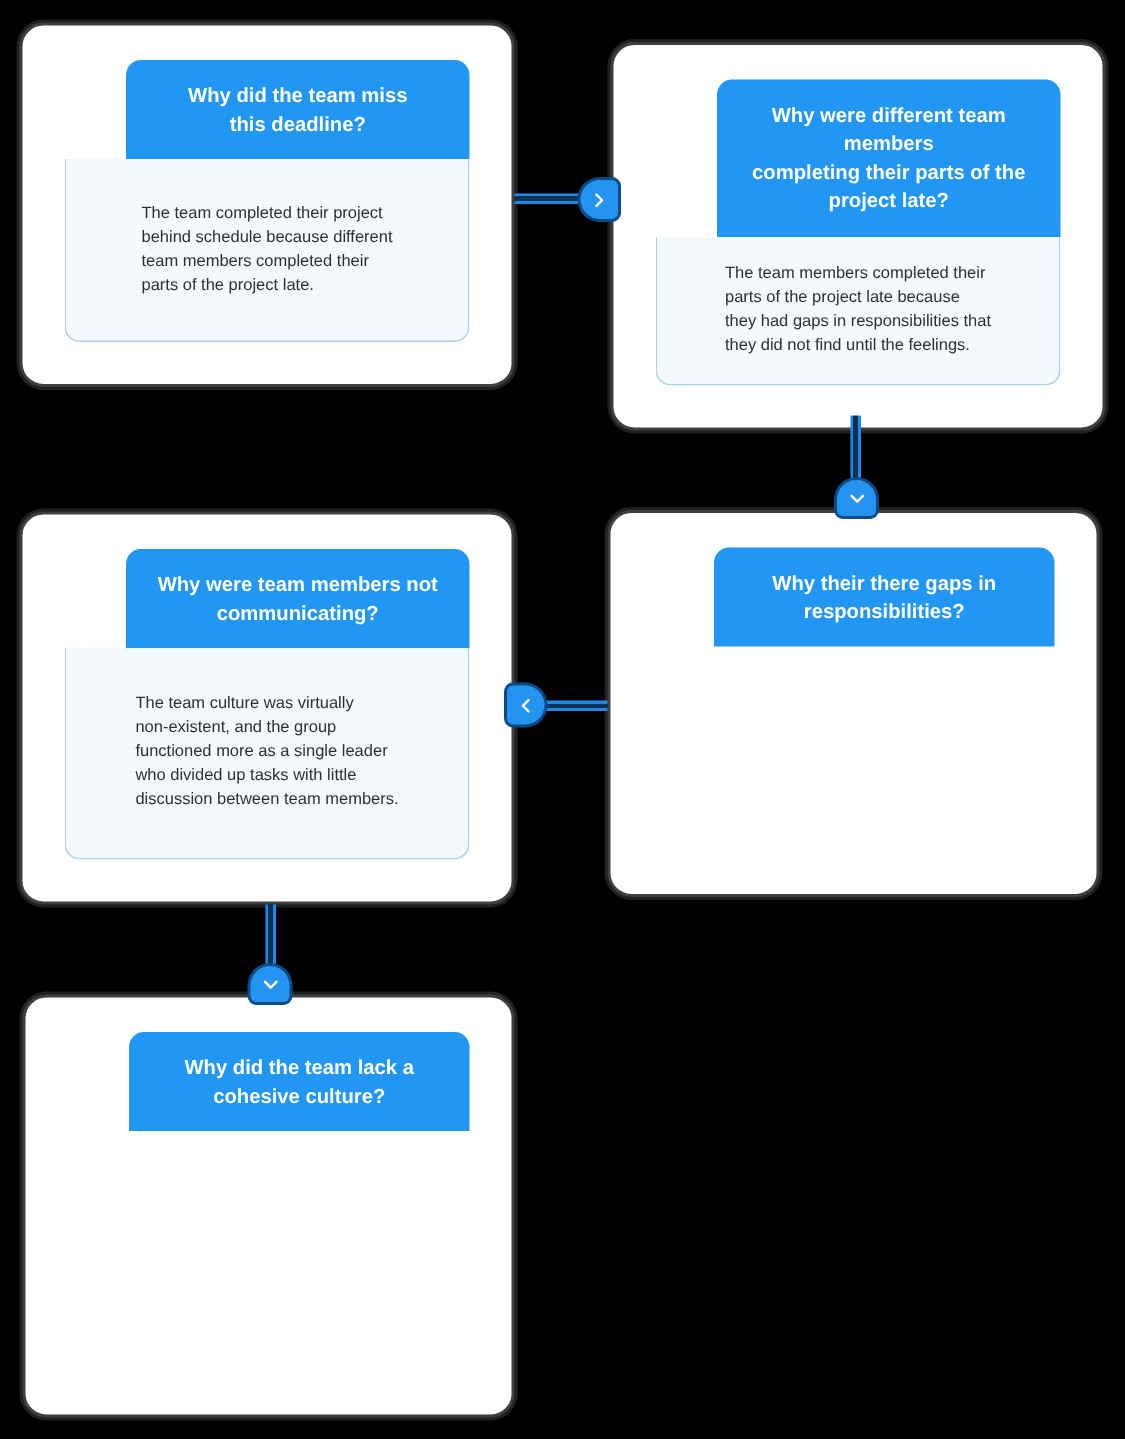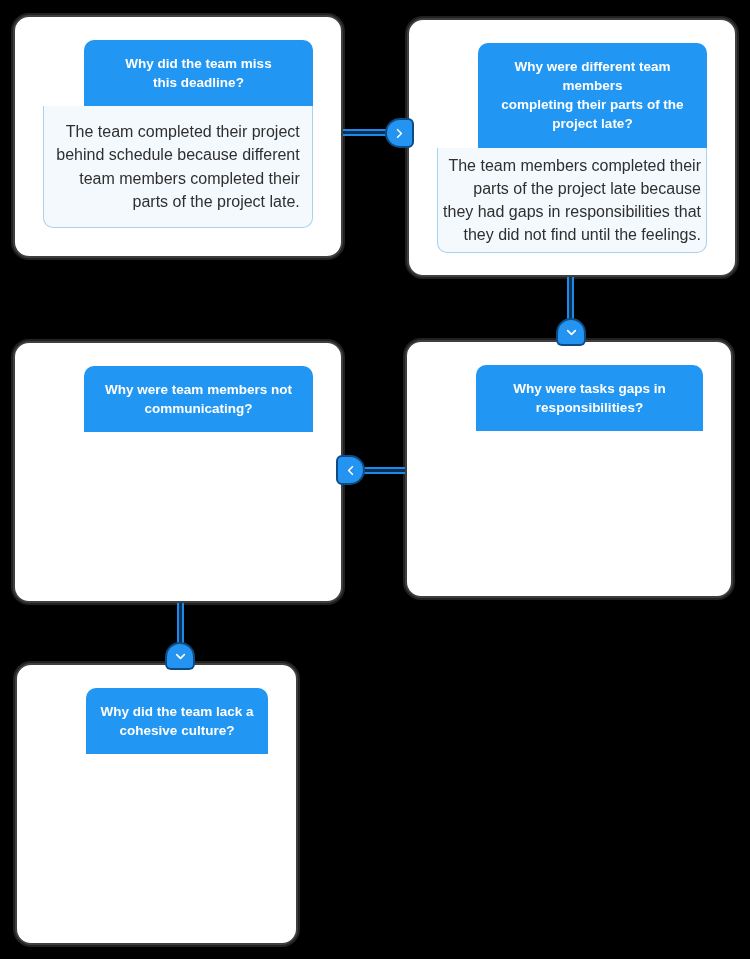--- a/index.html
+++ b/index.html
@@ -30,28 +30,28 @@
     display:flex;align-items:center;justify-content:center;flex:0 0 auto;margin-left:41px;
   }
   .bod{
     flex:1 1 auto;background:var(--body-bg);
     border:1px solid var(--body-border);border-top:none;
     border-radius:0 0 10px 10px;
     display:flex;align-items:center;justify-content:center;
     padding:6px 4px;box-sizing:border-box;
   }
   .bod p{
-    margin:0;color:var(--body-text);font-size:16px;line-height:1.45;
-    text-align:right;white-space:pre-line;
+    margin:0;color:var(--body-text);font-size:11px;line-height:1.45;
+    text-align:left;white-space:pre-line;
   }
   .c1{left:13px;top:15px;width:330px;height:243px;}
-  .c2{left:407px;top:18px;width:330px;height:259px;}
+  .c2{left:407px;top:28px;width:330px;height:259px;}
   .c3{left:13px;top:341px;width:330px;height:262px;}
   .c4{left:405px;top:340px;width:328px;height:258px;}
-  .c5{left:15px;top:663px;width:283px;height:282px;}
+  .c5{left:15px;top:663px;width:328px;height:282px;}
   .line{position:absolute;z-index:2;}
   .hline{height:7px;background:linear-gradient(180deg,
     var(--line-blue) 0 2px,var(--line-gap) 2px 5px,var(--line-blue) 5px 7px);}
   .vline{width:7px;background:linear-gradient(90deg,
     var(--line-blue) 0 2px,var(--line-gap) 2px 5px,var(--line-blue) 5px 7px);}
   .l1{left:343px;top:129px;width:48px;}
   .l2{left:567px;top:277px;height:48px;}
   .l3{left:360px;top:467px;width:45px;}
   .l4{left:177px;top:603px;height:47px;}
   .badge{
@@ -97,26 +97,33 @@
 they had gaps in responsibilities that
 they did not find until the feelings.</p>
       </div>
     </div>
   </section>
 
   <section class="card c3">
     <div class="inner">
       <div class="hdr">Why were team members not
 communicating?</div>
+      <div class="bod">
+        <p>The team culture was virtually
+non-existent, and the group
+functioned more as a single leader
+who divided up tasks with little
+discussion between team members.</p>
+      </div>
     </div>
   </section>
 
   <section class="card c4">
     <div class="inner">
-      <div class="hdr">Why were tasks gaps in
+      <div class="hdr">Why their there gaps in
 responsibilities?</div>
     </div>
   </section>
 
   <section class="card c5">
     <div class="inner">
       <div class="hdr">Why did the team lack a
 cohesive culture?</div>
     </div>
   </section>

